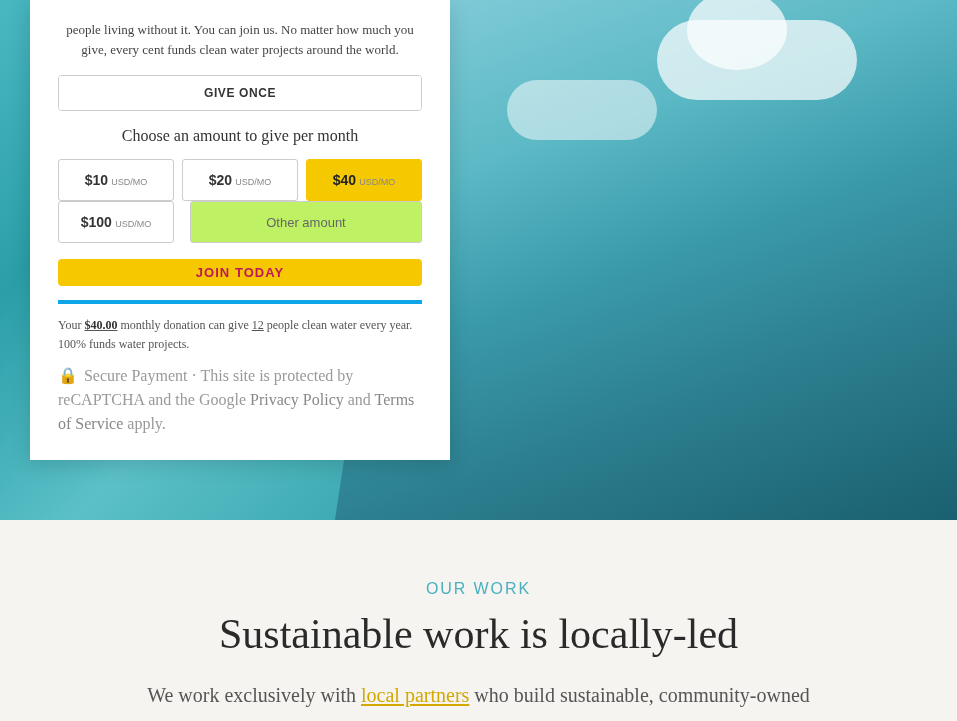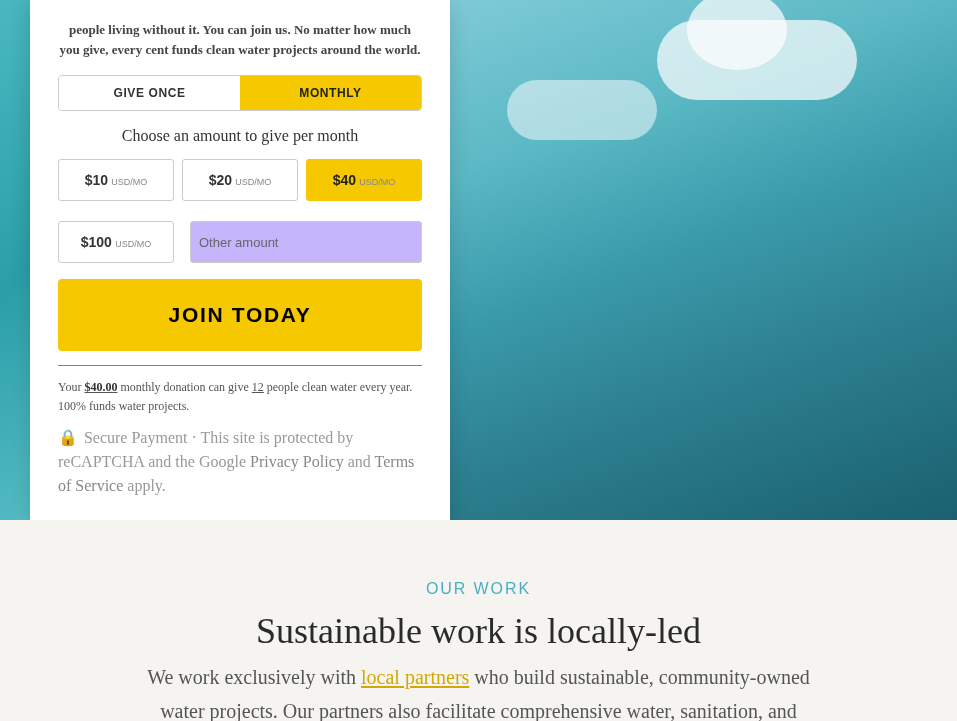--- a/index.html
+++ b/index.html
@@ -63,21 +63,20 @@
       padding: 20px 28px 24px;
       box-shadow: 0 4px 20px rgba(0,0,0,0.15);
     }
 
     .intro-text {
       font-size: 13px;
       color: #444;
       text-align: center;
       line-height: 1.5;
       margin-bottom: 16px;
-      font-weight: bold;
     }
 
     .toggle-row {
       display: flex;
       border: 1.5px solid #ccc;
       border-radius: 4px;
       overflow: hidden;
       margin-bottom: 16px;
     }
 
@@ -102,21 +101,21 @@
       font-size: 16px;
       color: #333;
       text-align: center;
       margin-bottom: 14px;
     }
 
     .amount-grid {
       display: grid;
       grid-template-columns: 1fr 1fr 1fr;
       gap: 8px;
-      margin-bottom: 20px;
+      margin-bottom: 0;
     }
 
     .amount-row2 {
       display: grid;
       grid-template-columns: 1fr 2fr;
       gap: 16px;
       margin-bottom: 16px;
     }
 
     .amount-btn {
@@ -149,47 +148,47 @@
     }
 
     .amount-btn.selected .main-val {
       color: #222;
     }
 
     .other-amount-btn {
       padding: 12px 8px;
       border: 1.5px solid #ccc;
       border-radius: 3px;
-      background: #c4b5fd;
+      background: #bef264;
       font-size: 13px;
       color: #666;
       cursor: pointer;
-      text-align: left;
+      text-align: center;
     }
 
     .join-btn {
       width: 100%;
-      padding: 24px;
+      padding: 6px;
       background: #f5c800;
       border: none;
       border-radius: 4px;
-      font-size: 21px;
+      font-size: 13px;
       font-weight: bold;
       letter-spacing: 0.08em;
-      color: #000000;
+      color: #be185d;
       cursor: pointer;
       margin-bottom: 14px;
     }
 
     .donation-note {
       font-size: 12px;
       color: #555;
       line-height: 1.6;
       text-align: left;
-      border-top: 1px solid #0ea5e9;
+      border-top: 4px solid #0ea5e9;
       padding-top: 12px;
       margin-bottom: 10px;
     }
 
     .donation-note .amount-highlight {
       color: #333;
       font-weight: bold;
       text-decoration: underline;
       text-decoration-color: #555;
     }
@@ -224,24 +223,24 @@
     .our-work-label {
       font-size: 16px;
       letter-spacing: 0.12em;
       color: #4ab0c0;
       text-transform: uppercase;
       margin-bottom: 12px;
       font-family: Arial, sans-serif;
     }
 
     .our-work-title {
-      font-size: 36px;
+      font-size: 42px;
       color: #2a2a2a;
       font-weight: normal;
-      margin-bottom: 8px;
+      margin-bottom: 20px;
       font-family: 'Georgia', serif;
     }
 
     .our-work-desc {
       font-size: 20px;
       color: #555;
       line-height: 1.7;
       max-width: 700px;
       margin: 0 auto;
     }
@@ -259,21 +258,20 @@
   <div class="hero-bg"></div>
   <div class="hero-person"></div>
   <div class="cloud1"></div>
   <div class="cloud2"></div>
 
   <div class="donation-card">
     <p class="intro-text">people living without it. You can join us. No matter how much you give, every cent funds clean water projects around the world.</p>
 
     <div class="toggle-row">
       <button class="toggle-btn">GIVE ONCE</button>
-      <button class="toggle-btn active">MONTHLY</button>
     </div>
 
     <p class="amount-label">Choose an amount to give per month</p>
 
     <div class="amount-grid">
       <button class="amount-btn">
         <span class="main-val">$10</span>
         <span class="sub-val">USD/mo</span>
       </button>
       <button class="amount-btn">

